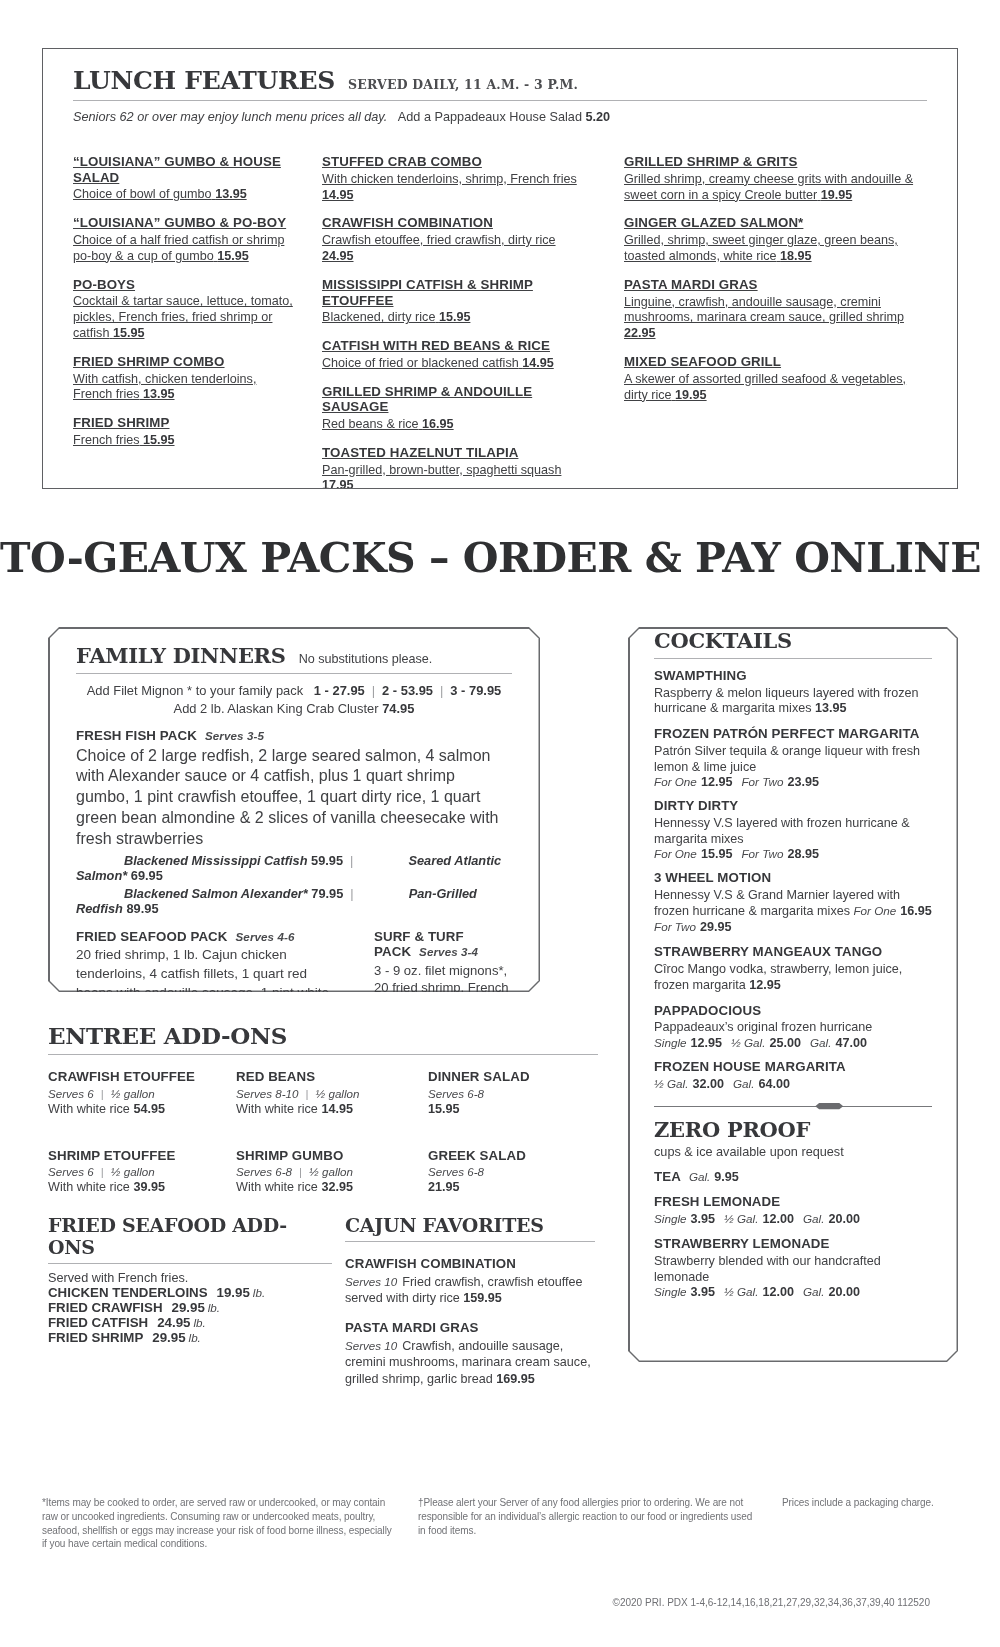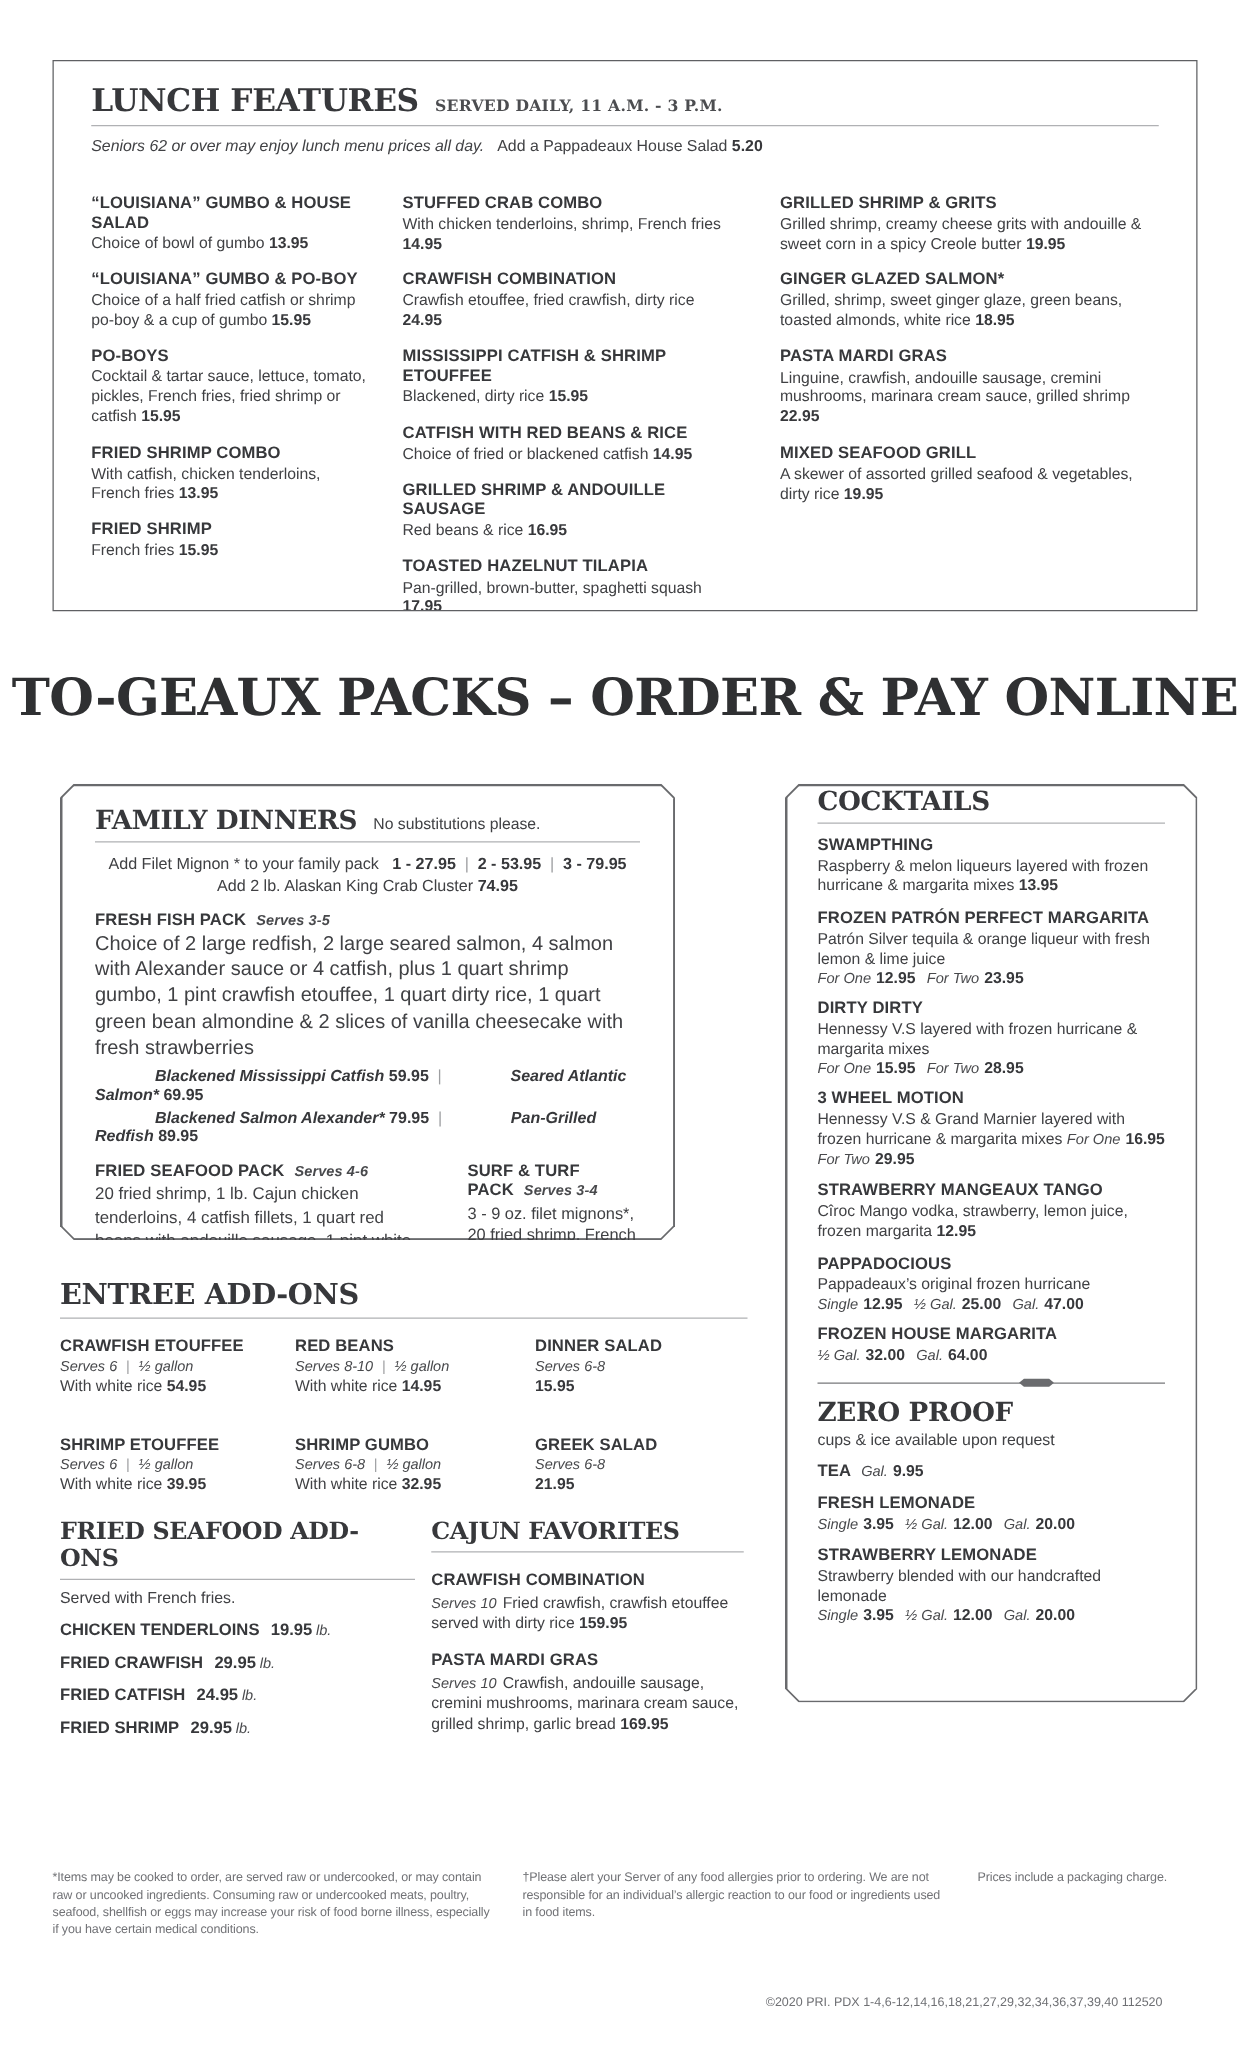--- a/index.html
+++ b/index.html
@@ -9,38 +9,38 @@
     background:#ffffff; color:#404144;
     font-family:"Liberation Sans", sans-serif; font-size:12.6px;
     overflow:hidden;
   }
   .slab { font-family:"DejaVu Serif", serif; font-weight:700; color:#37383b; letter-spacing:-0.3px; }
   .h-26 { font-size:25px; } .h-24 { font-size:23px; } .h-22 { font-size:21px; } .h-20 { font-size:19px; }
   .sub { font-family:"DejaVu Serif", serif; font-weight:700; font-size:12.5px; color:#4c4d50; letter-spacing:.2px; }
   .sec-head { display:flex; align-items:baseline; gap:13px; border-bottom:1px solid #b0b1b4; padding-bottom:5px; }
   .em { font-style:italic; }
   .price { font-weight:700; color:#37383b; }
-  .mi { margin-bottom:12px; }
+  .mi { margin-bottom:12px;text-decoration:underline; }
   .mi-name { font-size:13.3px; font-weight:700; color:#37383b; line-height:1.18; margin-bottom:2px; letter-spacing:.1px; }
   .mi-desc { font-size:12.6px; line-height:1.26; color:#404144; }
   .serves { font-style:italic; font-size:11.6px; color:#48494c; }
   .divbar { color:#9d9ea1; padding:0 7px; font-weight:400; font-style:normal; }
 
   
   .lunch-box { position:absolute; left:42px; top:48px; width:916px; height:441px;
     border:1.5px solid #5f6063; padding:17px 30px 0 30px; overflow:hidden; }
   .note-line { margin-top:9px; font-size:12.7px; }
   .salad-note { margin-left:7px; }
   .lunch-cols { display:flex; margin-top:30px; }
   .lc1 { width:221px; margin-right:28px; }
   .lc2 { width:268px; margin-right:34px; }
   .lc3 { flex:1; }
 
   
-  .togeaux { position:absolute; top:534px; left:0; width:100%; text-align:center;
+  .togeaux { position:absolute; top:534px; left:0; width:100%; 
     font-size:41px; letter-spacing:-0.5px; color:#2f3032; }
 
   
   .frame { position:absolute; }
   .frame-line { position:absolute; inset:0; background:#696a6d;
     clip-path:polygon(11px 0, calc(100% - 11px) 0, 100% 11px, 100% calc(100% - 11px), calc(100% - 11px) 100%, 11px 100%, 0 calc(100% - 11px), 0 11px); }
   .frame-fill { position:absolute; inset:1.5px; background:#fff;
     clip-path:polygon(10px 0, calc(100% - 10px) 0, 100% 10px, 100% calc(100% - 10px), calc(100% - 10px) 100%, 10px 100%, 0 calc(100% - 10px), 0 10px); }
   .frame-content { position:absolute; inset:0; overflow:hidden; }
 
@@ -75,21 +75,21 @@
   .zp-inline .size-label { margin-left:8px; }
 
   
   .entree-sec { position:absolute; left:48px; top:1022px; width:550px; }
   .entree-grid { display:grid; grid-template-columns:188px 192px auto; row-gap:30px; margin-top:14px; }
   .serves-line { font-size:11.7px; margin:1px 0 2px; }
 
   
   .fried-sec { position:absolute; left:48px; top:1214px; width:284px; }
   .fried-note { font-size:12.7px; margin-top:7px; }
-  .fa-line { margin-top:11px; font-size:13.3px; font-weight:700; color:#37383b; }
+  .fa-line { font-size:13.3px; font-weight:700; color:#37383b; }
   .fa-line .price { margin-left:9px; }
   .unit { font-weight:400; font-style:italic; font-size:11.6px; color:#48494c; margin-left:3px; }
 
   
   .cajun-sec { position:absolute; left:345px; top:1214px; width:250px; }
   .cj { margin-top:14px; }
   .cj-desc { font-size:12.6px; line-height:1.3; }
   .cj-desc .serves { margin-right:5px; }
 
   

